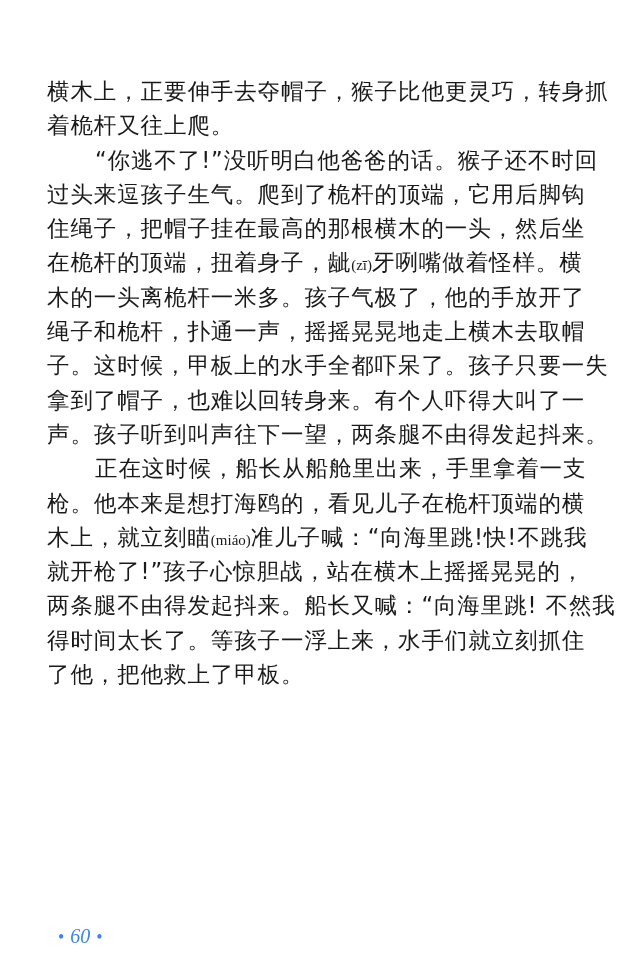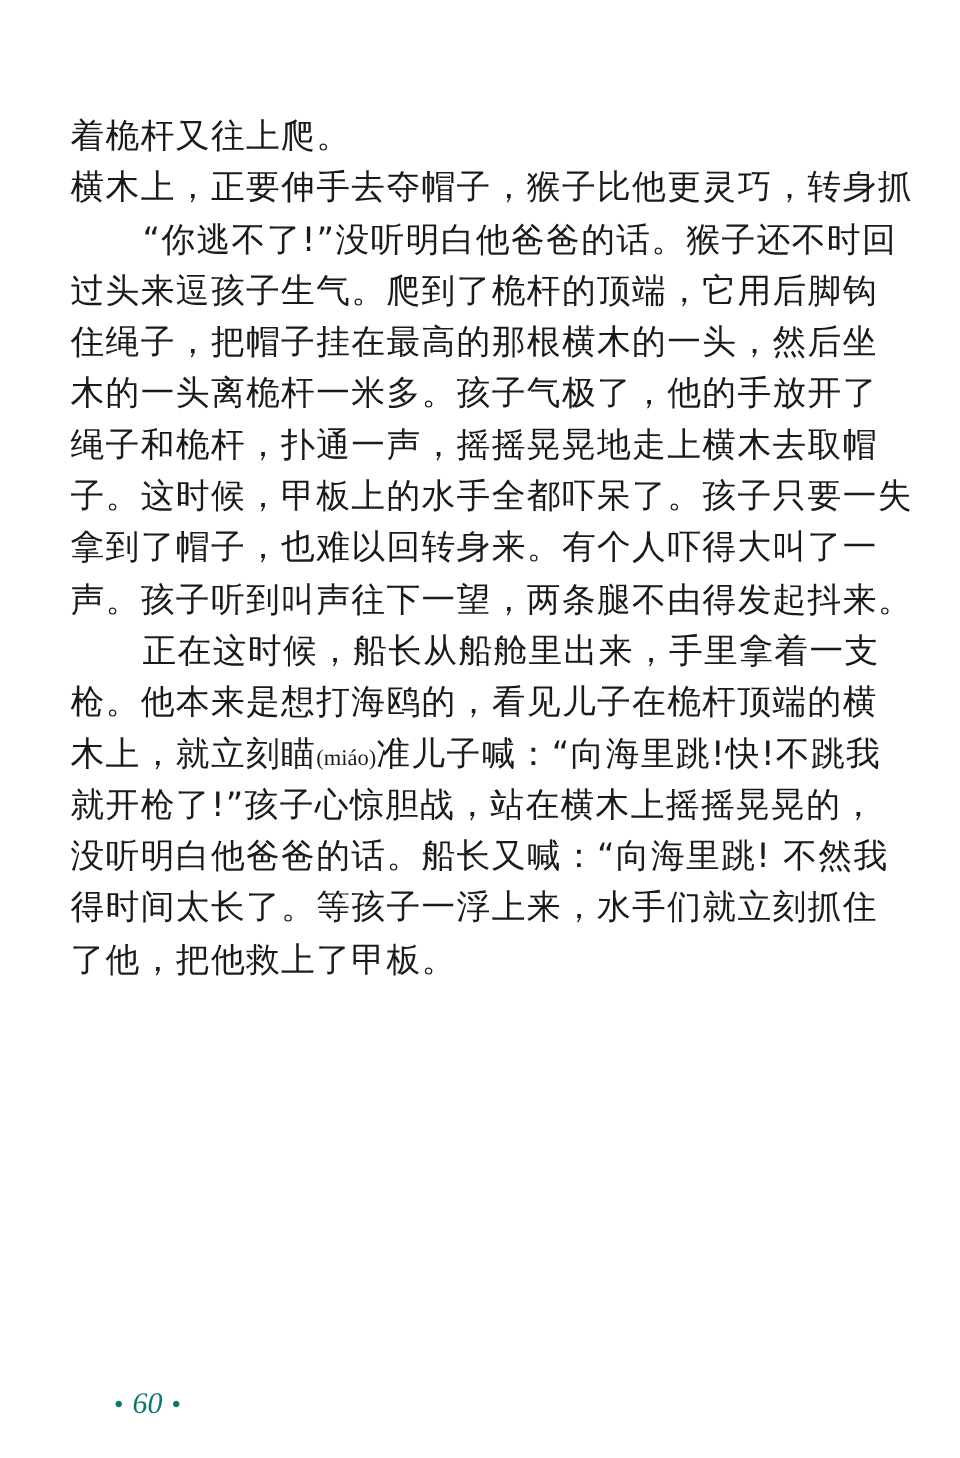--- a/index.html
+++ b/index.html
@@ -31,52 +31,53 @@
     .line.indent {
       padding-left: 48px;
     }
     .pinyin {
       font-family: "Liberation Serif", serif;
       font-size: 15px;
       letter-spacing: 0;
     }
     .page-number {
       position: absolute;
-      left: 70px;
+      left: 52px;
       top: 925px;
       font-family: "Liberation Serif", serif;
       font-style: italic;
       font-size: 20px;
-      color: #0f766e;
+      color: #3b82f6;
       white-space: nowrap;
     }
     .page-number .dot {
       font-style: normal;
       font-size: 18px;
       margin: 0 6px;
     }
   </style>
 </head>
 <body>
 
 <div class="page">
+  <div class="line">横木上，正要伸手去夺帽子，猴子比他更灵巧，转身抓</div>
   <div class="line">着桅杆又往上爬。</div>
-  <div class="line">横木上，正要伸手去夺帽子，猴子比他更灵巧，转身抓</div>
   <div class="line indent">“你逃不了!”没听明白他爸爸的话。猴子还不时回</div>
   <div class="line">过头来逗孩子生气。爬到了桅杆的顶端，它用后脚钩</div>
   <div class="line">住绳子，把帽子挂在最高的那根横木的一头，然后坐</div>
+  <div class="line"><span>在桅杆的顶端，扭着身子，龇</span><span class="pinyin">(zī)</span><span>牙咧嘴做着怪样。横</span></div>
   <div class="line">木的一头离桅杆一米多。孩子气极了，他的手放开了</div>
   <div class="line">绳子和桅杆，扑通一声，摇摇晃晃地走上横木去取帽</div>
   <div class="line">子。这时候，甲板上的水手全都吓呆了。孩子只要一失</div>
   <div class="line">拿到了帽子，也难以回转身来。有个人吓得大叫了一</div>
   <div class="line">声。孩子听到叫声往下一望，两条腿不由得发起抖来。</div>
   <div class="line indent">正在这时候，船长从船舱里出来，手里拿着一支</div>
   <div class="line">枪。他本来是想打海鸥的，看见儿子在桅杆顶端的横</div>
   <div class="line"><span>木上，就立刻瞄</span><span class="pinyin">(miáo)</span><span>准儿子喊：“向海里跳!快!不跳我</span></div>
   <div class="line">就开枪了!”孩子心惊胆战，站在横木上摇摇晃晃的，</div>
-  <div class="line">没听明白他爸爸的话。船长又喊：“向海里跳! 不然我</div>
+  <div class="line">两条腿不由得发起抖来。船长又喊：“向海里跳! 不然我</div>
   <div class="line">得时间太长了。等孩子一浮上来，水手们就立刻抓住</div>
   <div class="line">了他，把他救上了甲板。</div>
 </div>
 
 <div class="page-number">
   <span class="dot">•</span><span>60</span><span class="dot">•</span>
 </div>
 
 </body></html>

